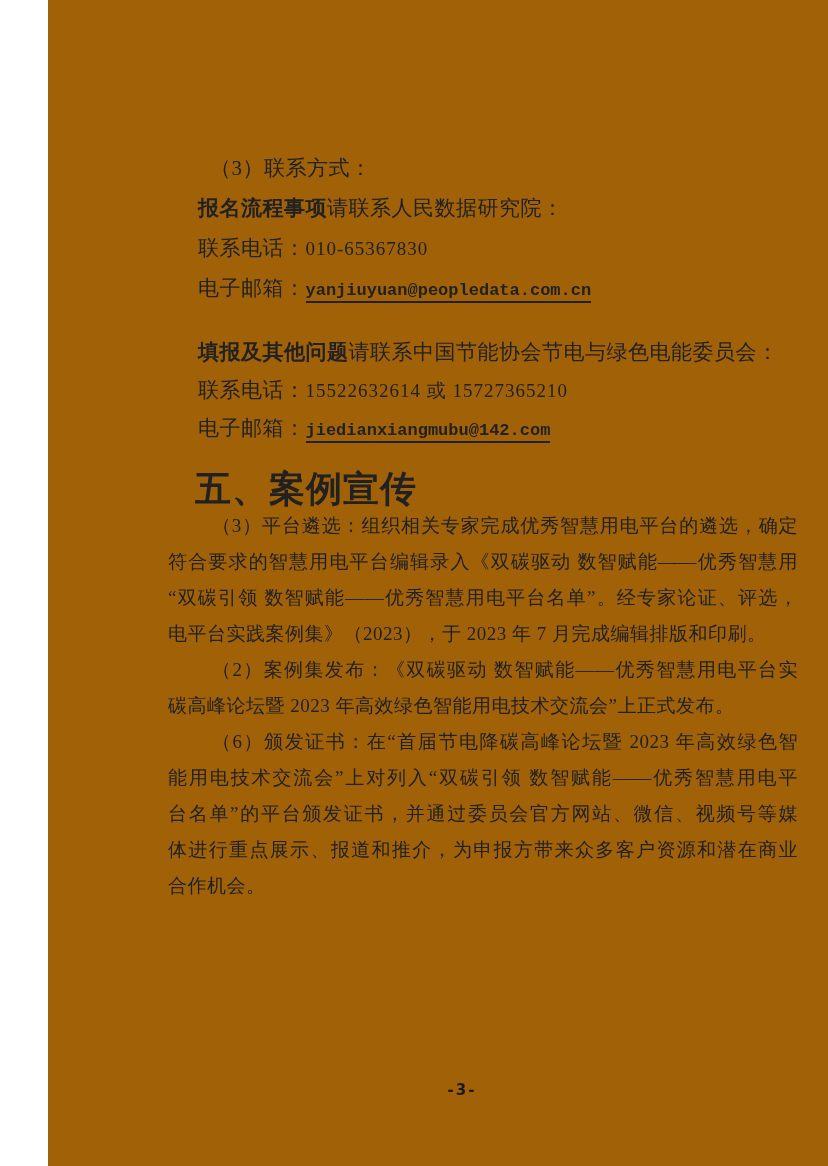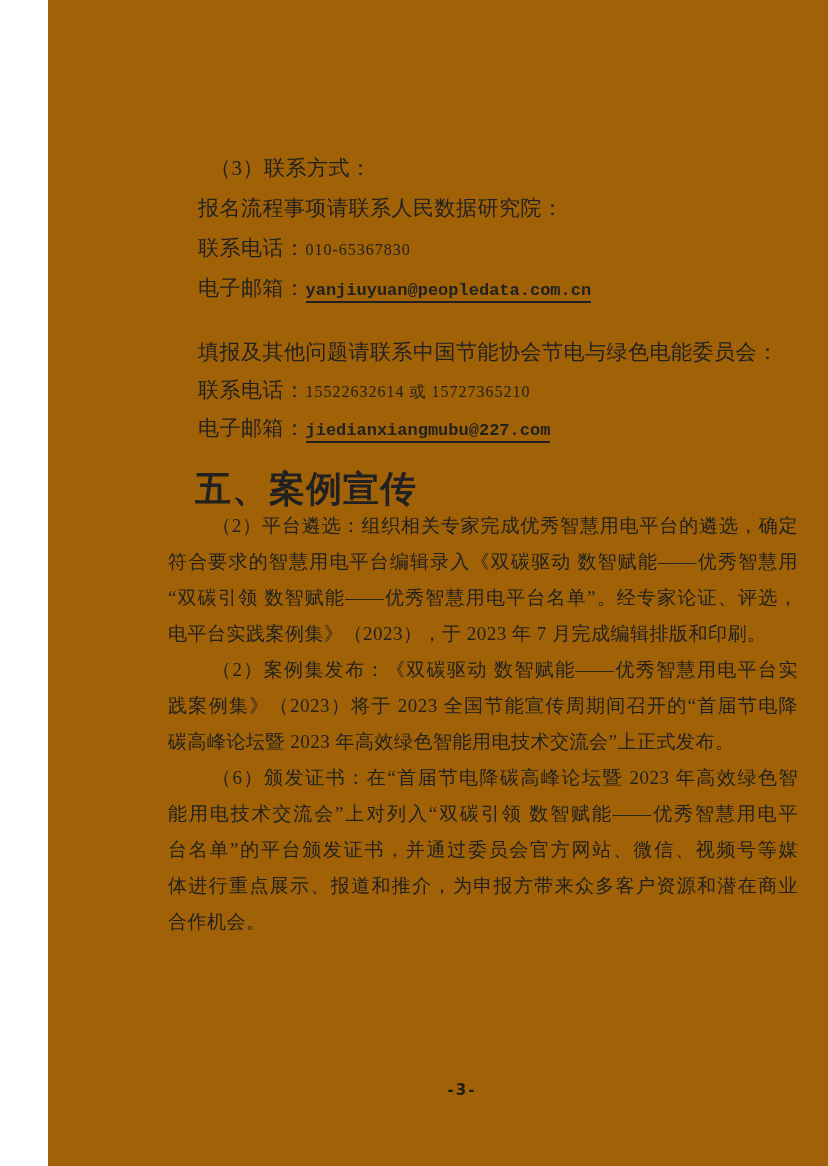--- a/index.html
+++ b/index.html
@@ -23,24 +23,24 @@
     left: 150px;
     font-size: 21px;
     letter-spacing: 0.5px;
   }
   .contact-a { top: 148px; }
   .contact-a .cl { height: 40px; line-height: 40px; }
   .contact-b { top: 333px; }
   .contact-b .cl { height: 38px; line-height: 38px; }
   .cl { white-space: nowrap; }
   .cl-heading { padding-left: 12px; }
-  .b { font-weight: normal; }
+  .b { font-weight: bold; }
   .num {
     font-family: "Liberation Serif", serif;
-    font-size: 16px;
+    font-size: 19px;
     letter-spacing: 1px;
   }
   .email {
     font-family: "Liberation Mono", "DejaVu Sans Mono", monospace;
     font-size: 17px;
     font-weight: 600;
     letter-spacing: 0px;
     border-bottom: 2px solid #212121;
     padding-bottom: 1px;
   }
@@ -109,34 +109,33 @@
   </div>
 
   <div class="contact contact-b">
     <div class="cl">
       <span class="b">填报及其他问题</span><span>请联系中国节能协会节电与绿色电能委员会：</span>
     </div>
     <div class="cl">
       <span>联系电话：</span><span class="num">15522632614 或 15727365210</span>
     </div>
     <div class="cl">
-      <span>电子邮箱：</span><span class="email">jiedianxiangmubu@227.com</span>
+      <span>电子邮箱：</span><span class="email">jiedianxiangmubu@142.com</span>
     </div>
   </div>
 
   <div class="sec-title">五、案例宣传</div>
 
   <div class="bodytext">
-    <div class="l indent">（2）平台遴选：组织相关专家完成优秀智慧用电平台的遴选，确定</div>
+    <div class="l indent">（3）平台遴选：组织相关专家完成优秀智慧用电平台的遴选，确定</div>
     <div class="l">符合要求的智慧用电平台编辑录入《双碳驱动 数智赋能——优秀智慧用</div>
     <div class="l">“双碳引领 数智赋能——优秀智慧用电平台名单”。经专家论证、评选，</div>
     <div class="l last">电平台实践案例集》（2023），于 2023 年 7 月完成编辑排版和印刷。</div>
 
     <div class="l indent">（2）案例集发布：《双碳驱动 数智赋能——优秀智慧用电平台实</div>
-    <div class="l">践案例集》（2023）将于 2023 全国节能宣传周期间召开的“首届节电降</div>
     <div class="l last">碳高峰论坛暨 2023 年高效绿色智能用电技术交流会”上正式发布。</div>
 
     <div class="l indent">（6）颁发证书：在“首届节电降碳高峰论坛暨 2023 年高效绿色智</div>
     <div class="l">能用电技术交流会”上对列入“双碳引领 数智赋能——优秀智慧用电平</div>
     <div class="l">台名单”的平台颁发证书，并通过委员会官方网站、微信、视频号等媒</div>
     <div class="l">体进行重点展示、报道和推介，为申报方带来众多客户资源和潜在商业</div>
     <div class="l last">合作机会。</div>
   </div>
 
   <div class="footer">-3-</div>

